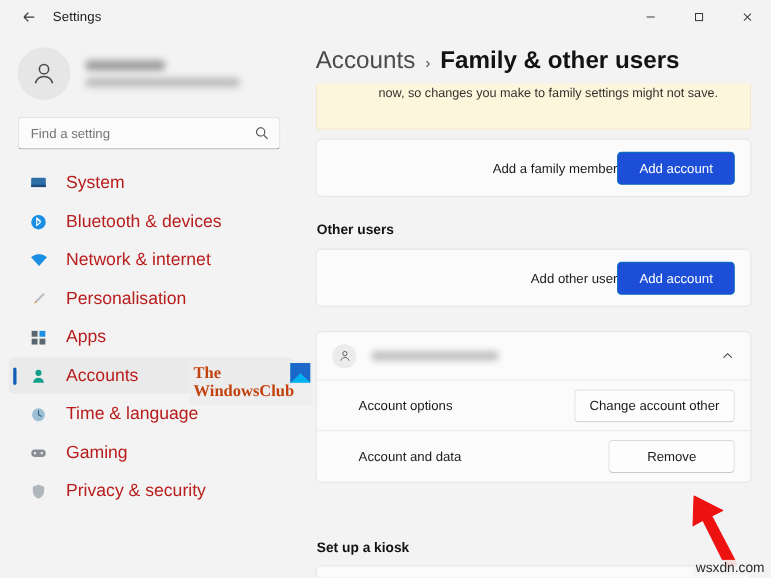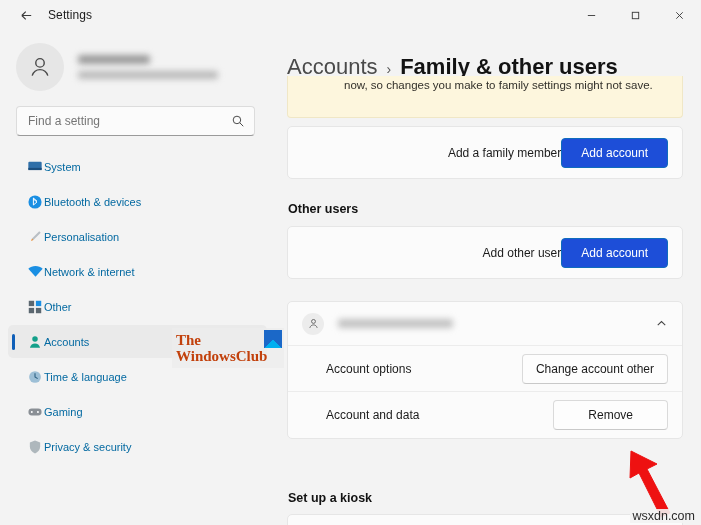--- a/index.html
+++ b/index.html
@@ -118,22 +118,23 @@
     background: #0f5fb8;
     border-radius: 2px;
   }
   .nav-icon {
     width: 18px; height: 18px;
     flex: none;
     display: flex; align-items: center; justify-content: center;
   }
   .nav-icon svg { display: block; }
   .nav-label {
-    font-size: 11px;
-    color: #0369a1;
+    margin-left: 16px;
+    font-size: 16px;
+    color: #b91c1c;
   }
 
   
   .twc-watermark {
     position: absolute;
     left: 172px; top: 328px;
     width: 112px; height: 40px;
     background: rgba(236,236,236,0.86);
     display: flex; align-items: center;
     z-index: 40;
@@ -172,21 +173,21 @@
     height: 46px;
   }
   .crumb-parent {
     font-size: 22px; color: #4a4a4a;
   }
   .crumb-sep {
     font-size: 14px; color: #555;
     margin: 0 9px;
   }
   .crumb-current {
-    font-size: 22px; color: #131313; font-weight: bold; margin-top: 12px;
+    font-size: 22px; color: #131313; font-weight: bold;
   }
 
   .scroll-area {
     position: absolute; top: 46px; left: 0;
     width: 424px; height: 449px;
   }
 
   .warn-banner {
     position: absolute; top: 0; left: 10px;
     width: 396px; height: 42px;
@@ -387,47 +388,47 @@
           <svg width="16" height="16" viewBox="0 0 18 18">
             <circle cx="9" cy="9" r="7.4" fill="#1a8fe3"></circle>
             <path d="M7.2 5.6l4 3.4-4 3.4V4.6l4 3.4" fill="none" stroke="#fff" stroke-width="1.1" stroke-linejoin="round"></path>
           </svg>
         </span>
         <span class="nav-label">Bluetooth &amp; devices</span>
       </div>
 
       <div class="nav-item">
         <span class="nav-icon">
+          <svg width="17" height="17" viewBox="0 0 18 18">
+            <path d="M1.4 6.2C3.5 4.3 6.1 3.3 9 3.3s5.5 1 7.6 2.9L9 14.6z" fill="#1a8fe3"></path>
+          </svg>
+        </span>
+        <span class="nav-label">Network &amp; internet</span>
+      </div>
+
+      <div class="nav-item">
+        <span class="nav-icon">
           <svg width="16" height="16" viewBox="0 0 18 18">
             <path d="M13.8 2.6l1.6 1.6-8.2 8.2-1.6-1.6z" fill="#b9bfc4"></path>
             <path d="M5.6 10.8l1.6 1.6-2.6 1z" fill="#e8892b"></path>
           </svg>
         </span>
         <span class="nav-label">Personalisation</span>
-      </div>
-
-      <div class="nav-item">
-        <span class="nav-icon">
-          <svg width="17" height="17" viewBox="0 0 18 18">
-            <path d="M1.4 6.2C3.5 4.3 6.1 3.3 9 3.3s5.5 1 7.6 2.9L9 14.6z" fill="#1a8fe3"></path>
-          </svg>
-        </span>
-        <span class="nav-label">Network &amp; internet</span>
       </div>
 
       <div class="nav-item">
         <span class="nav-icon">
           <svg width="16" height="16" viewBox="0 0 18 18">
             <rect x="2" y="2" width="6" height="6" fill="#5b6770"></rect>
             <rect x="2" y="10" width="6" height="6" fill="#5b6770"></rect>
             <rect x="10" y="10" width="6" height="6" fill="#5b6770"></rect>
             <rect x="10" y="2" width="6" height="6" fill="#1a8fe3"></rect>
           </svg>
         </span>
-        <span class="nav-label">Other</span>
+        <span class="nav-label">Apps</span>
       </div>
 
       <div class="nav-item selected">
         <span class="nav-icon">
           <svg width="16" height="16" viewBox="0 0 18 18">
             <circle cx="9" cy="5.6" r="3.1" fill="#13a08a"></circle>
             <path d="M3.3 15.6c.6-3.2 2.9-4.9 5.7-4.9s5.1 1.7 5.7 4.9z" fill="#13a08a"></path>
           </svg>
         </span>
         <span class="nav-label">Accounts</span>

